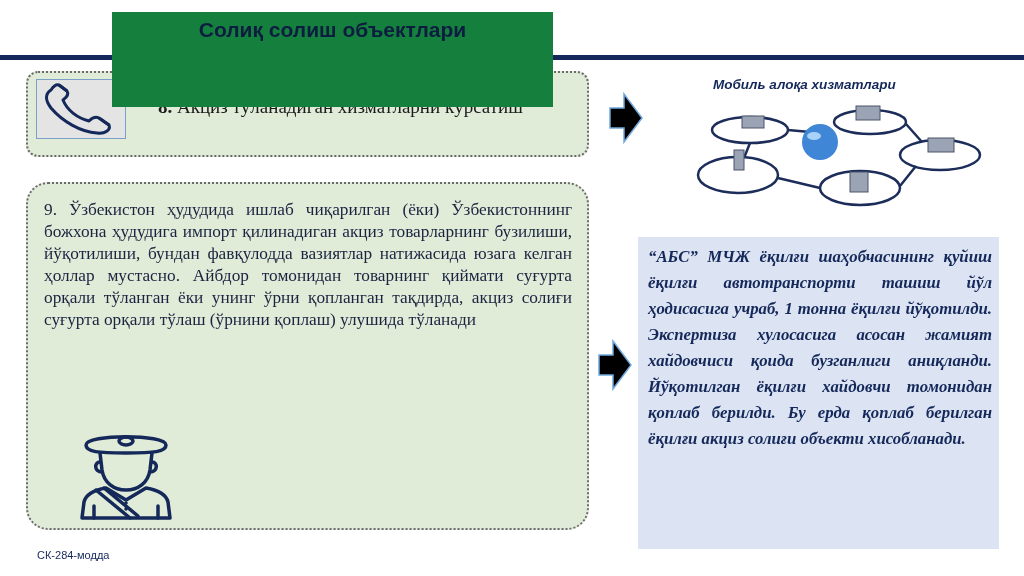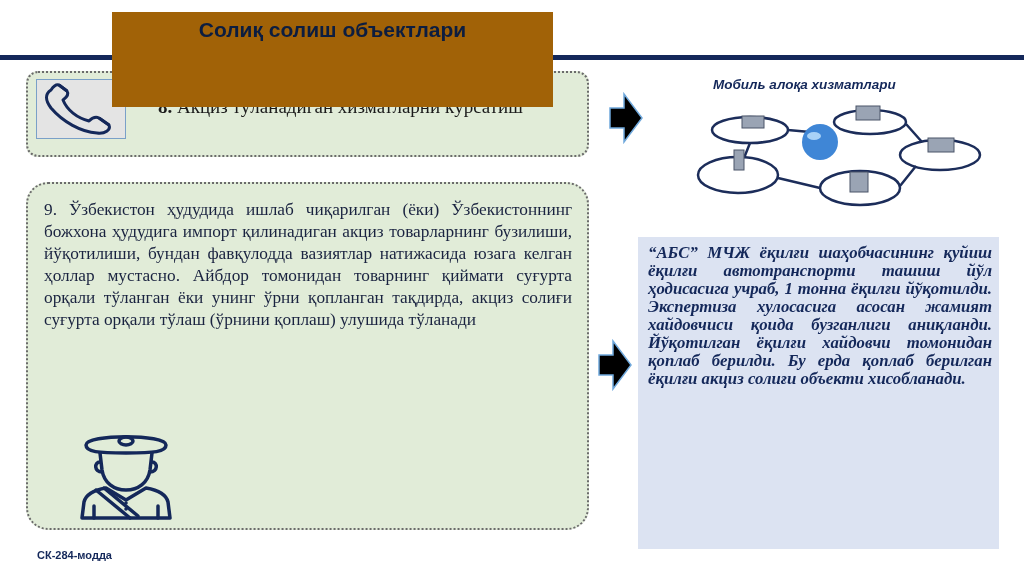--- a/index.html
+++ b/index.html
@@ -1,35 +1,35 @@
 <!DOCTYPE html>
 <html><head>
 <meta charset="utf-8">
 <style>
   html,body{margin:0;padding:0;}
   body{width:1024px;height:576px;position:relative;background:#ffffff;overflow:hidden;font-family:"Liberation Serif",serif;}
   .hline{position:absolute;left:0;top:55px;width:1024px;height:5px;background:#14285a;}
-  .title-box{position:absolute;left:112px;top:12px;width:441px;height:95px;background:#a16207;z-index:3;}
+  .title-box{position:absolute;left:112px;top:12px;width:441px;height:95px;background:#15803d;z-index:3;}
   .title{position:absolute;left:0;top:6px;width:100%;text-align:center;font-family:"Liberation Sans",sans-serif;font-weight:bold;font-size:21px;color:#0c1d40;}
   .panel{position:absolute;background:#e1ecd8;border:2px dotted #6b6b6b;border-radius:12px;}
   .p8{left:26px;top:71px;width:559px;height:82px;}
   .p9{left:26px;top:182px;width:559px;height:344px;border-radius:22px;}
   .phone-box{position:absolute;left:36px;top:79px;width:88px;height:58px;background:#e4e4e4;border:1px solid #7aa0c8;z-index:2;}
   .item8{position:absolute;left:158px;top:96px;font-size:19px;color:#1b1b1b;z-index:2;}
   .item8 b{font-weight:bold;}
   .p9text{position:absolute;left:44px;top:199px;width:528px;font-size:17.3px;line-height:22px;color:#1a2340;text-align:justify;}
   .officer{position:absolute;left:72px;top:428px;width:110px;height:92px;}
-  .footnote{position:absolute;left:37px;top:549px;font-family:"Liberation Sans",sans-serif;font-weight:bold;font-size:11px;color:#14285a;}
+  .footnote{position:absolute;left:37px;top:549px;font-family:"Liberation Sans",sans-serif;font-weight:normal;font-size:11px;color:#14285a;}
   .arrow{position:absolute;width:36px;height:52px;}
   .a1{left:608px;top:92px;}
   .a2{left:597px;top:339px;}
   .net-title{position:absolute;left:713px;top:77px;font-family:"Liberation Sans",sans-serif;font-weight:bold;font-style:italic;font-size:13.5px;color:#14285a;text-align:center;}
   .net{position:absolute;left:690px;top:100px;width:300px;height:110px;}
   .case{position:absolute;left:638px;top:237px;width:361px;height:312px;background:#dce3f2;}
-  .case-text{position:absolute;left:648px;top:244px;width:344px;font-size:16.8px;line-height:18px;color:#14285a;font-weight:bold;font-style:italic;text-align:justify;}
+  .case-text{position:absolute;left:648px;top:244px;width:344px;font-size:16.8px;line-height:26px;color:#14285a;font-weight:bold;font-style:italic;text-align:justify;}
 </style>
 </head>
 <body>
 
 <div class="hline"></div>
 
 <div class="title-box">
   <div class="title">Солиқ солиш объектлари</div>
 </div>
 

